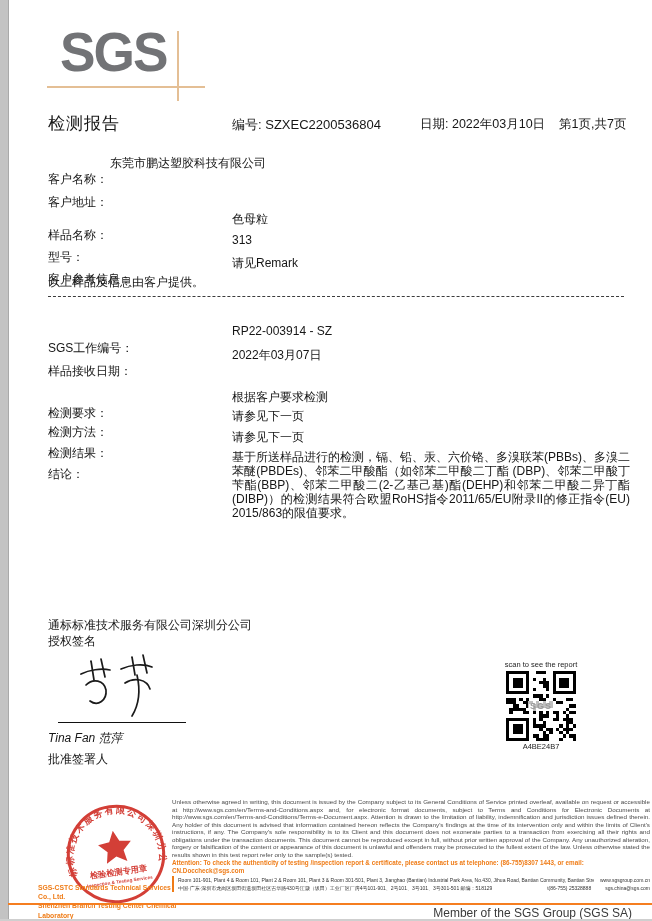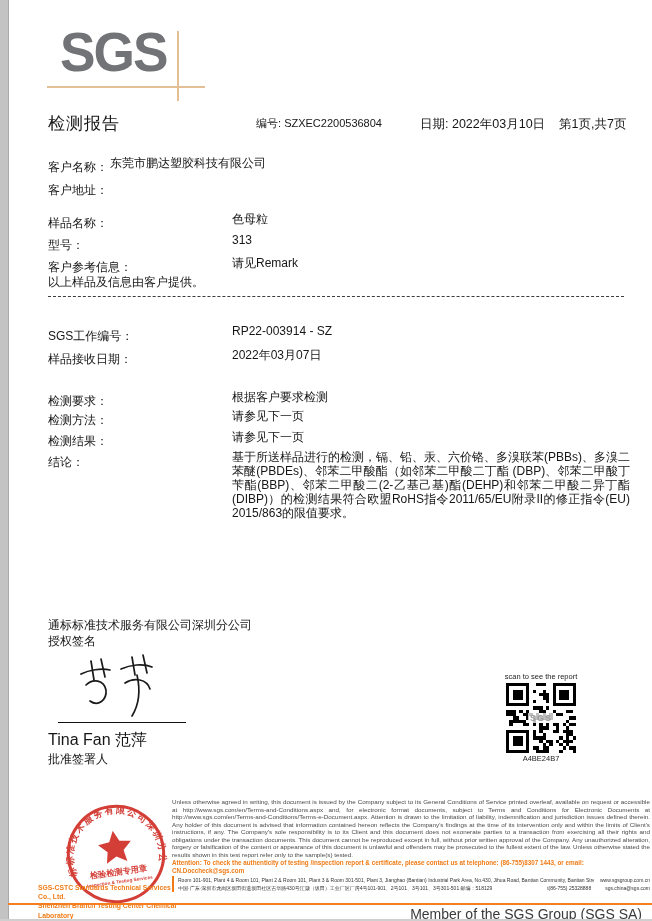--- a/index.html
+++ b/index.html
@@ -10,64 +10,64 @@
   .edge-bottom{position:absolute;left:0;right:0;bottom:0;height:2px;background:#cfcfcf;}
 
   
   .logo-text{position:absolute;left:60px;top:24px;font-size:56px;font-weight:bold;
              color:#727376;letter-spacing:-2px;line-height:1;transform:scaleX(.95);transform-origin:left top;}
   .logo-hline{position:absolute;left:47px;top:86px;width:158px;height:2px;background:#e4bf95;}
   .logo-vline{position:absolute;left:177px;top:31px;width:2px;height:70px;background:#e4bf95;}
 
   .title-row{position:absolute;left:48px;top:112px;right:20px;height:22px;}
   .doc-title{position:absolute;left:0;top:0;font-size:17px;font-weight:normal;letter-spacing:1px;}
-  .no-block{position:absolute;left:184px;top:4px;font-size:11px;margin-left:24px;}
+  .no-block{position:absolute;left:184px;top:4px;font-size:13px;}
   .date-block{position:absolute;left:372px;top:4px;font-size:12.5px;}
   .page-ind{margin-left:14px;}
 
   
   .row{position:absolute;left:48px;right:22px;height:17px;font-size:12px;}
-  .lbl{position:absolute;left:0;top:4px;white-space:nowrap;}
+  .lbl{position:absolute;left:0;top:16px;white-space:nowrap;}
   .val{position:absolute;top:0;white-space:nowrap;}
   .v1{left:62px;}
   .v2{left:184px;}
   .note-row{position:absolute;left:48px;font-size:12px;}
   .dash-sep{position:absolute;left:48px;width:576px;border-top:1px dashed #3c3c3c;height:0;}
   .conclusion-para{position:absolute;left:232px;top:450px;width:398px;font-size:12px;line-height:14px;text-align:justify;}
 
   
   .sig-company{position:absolute;left:48px;top:617px;font-size:12px;}
   .sig-auth{position:absolute;left:48px;top:633px;font-size:12px;}
   .sig-svg{position:absolute;left:52px;top:650px;}
   .sig-line{position:absolute;left:58px;top:722px;width:128px;border-top:1.5px solid #111;}
-  .sig-name{position:absolute;left:48px;top:730px;font-size:16px;}
+  .sig-name{position:absolute;left:48px;top:730px;font-size:12px;font-style:italic;}
   .sig-title{position:absolute;left:48px;top:751px;font-size:12px;}
 
   
-  .qr-block{position:absolute;left:496px;top:660px;width:90px;text-align:center;margin-top:12px;}
+  .qr-block{position:absolute;left:496px;top:660px;width:90px;text-align:center;}
   .qr-caption{font-size:7.5px;color:#1d1d1d;}
   .qr-wrap{position:relative;width:70px;height:70px;margin:2px auto 0;}
   .qr-wrap svg{width:70px;height:70px;display:block;}
   .qr-mark{position:absolute;left:50%;top:50%;transform:translate(-50%,-50%);
            font-size:9px;font-weight:bold;color:#9a9a9a;background:rgba(255,255,255,.75);padding:0 2px;letter-spacing:1px;}
   .qr-code-text{font-size:7.5px;color:#1d1d1d;margin-top:1px;}
 
   
   .stamp{position:absolute;left:64px;top:802px;width:104px;height:104px;transform:rotate(-8deg);opacity:.92;}
   .footer-co{position:absolute;left:38px;top:883px;width:140px;font-size:6.8px;line-height:1.35;color:#ef7c17;font-weight:bold;}
   .footer-right{position:absolute;left:172px;top:798px;width:478px;}
   .disclaimer{font-size:6.25px;line-height:7.55px;text-align:justify;color:#4a4a4a;margin:0;}
   .attention{font-size:6.3px;line-height:7.4px;color:#ef7c17;font-weight:bold;margin:1px 0 0 0;}
   .addr-block{margin-top:2px;border-left:2px solid #ef7c17;padding-left:4px;}
   .addr-line{display:flex;justify-content:space-between;font-size:5px;line-height:8px;color:#333;white-space:nowrap;overflow:hidden;}
   .addr-main{overflow:hidden;text-overflow:clip;margin-right:6px;}
   .addr-side{flex-shrink:0;}
   .addr-side .gap{display:inline-block;width:14px;}
   .orange-rule{position:absolute;left:8px;right:0;top:903px;height:2px;background:#f57e20;}
-  .member-line{position:absolute;right:10px;top:906px;font-size:14px;color:#3a3a3a;}
+  .member-line{position:absolute;right:20px;top:906px;font-size:12px;color:#3a3a3a;}
 </style>
 </head>
 <body>
 
 <div class="page">
   <div class="edge-left"></div>
 
   <div class="logo-text">SGS</div>
   <div class="logo-hline"></div>
   <div class="logo-vline"></div>

